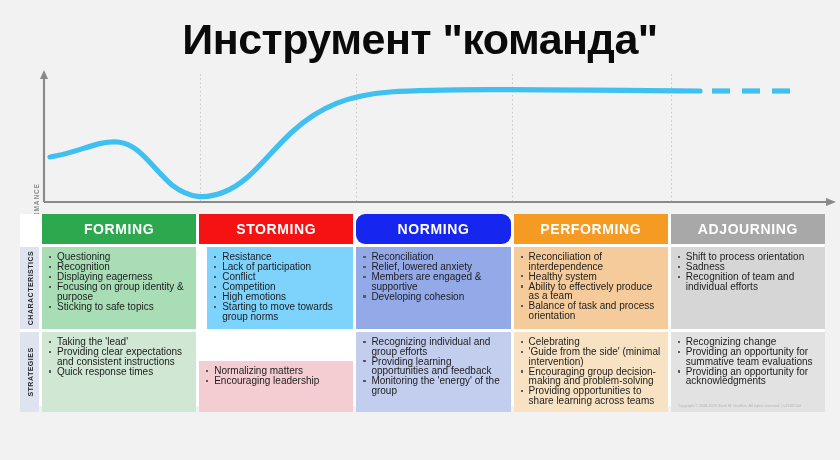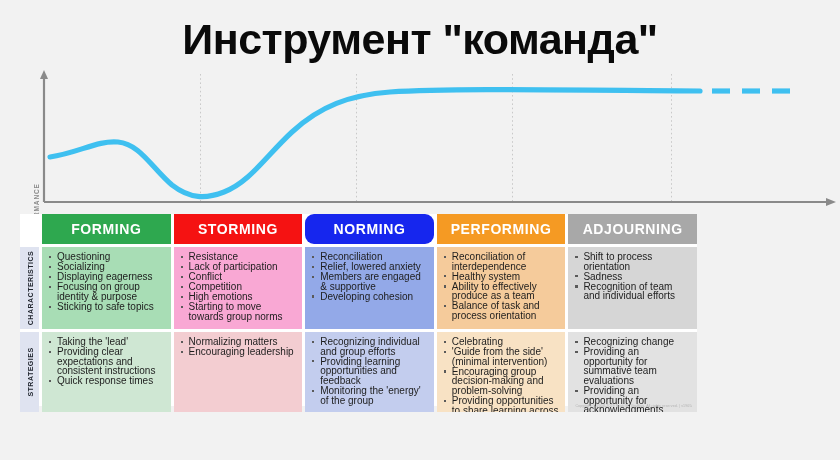--- a/index.html
+++ b/index.html
@@ -43,21 +43,21 @@
   }
   .phase-label{
     position:absolute;left:412px;top:176px;
     font-size:6.5px;font-weight:bold;letter-spacing:0.9px;
     color:#8a8a8a;
     font-family:"Liberation Sans", sans-serif;
   }
 
   
   .table{
-    position:absolute;left:20px;top:214px;width:677px;height:192px;
+    position:absolute;left:20px;top:214px;width:805px;height:192px;
     background:#ffffff;
   }
   .grid{
     position:absolute;inset:0;
     display:grid;
     grid-template-columns:19px repeat(5, 1fr);
     grid-template-rows:30px 82px 80px;
     gap:3px;
   }
   .corner{background:#ffffff;}
@@ -166,27 +166,27 @@
         </div>
         <div class="hdr" style="background: rgb(168, 168, 168);">
           <span>ADJOURNING</span>
         </div>
         <div class="rowlabel">
           <span>CHARACTERISTICS</span>
         </div>
         <div class="cell" style="background: rgb(168, 221, 181);">
           <ul>
             <li>Questioning</li>
-            <li>Socializing</li>
+            <li>Recognition</li>
             <li>Displaying eagerness</li>
             <li>Focusing on group identity &amp; purpose</li>
             <li>Sticking to safe topics</li>
           </ul>
         </div>
-        <div class="cell" style="background: #f9a8d4;">
+        <div class="cell" style="background: #7dd3fc; margin-left: 8px;">
           <ul>
             <li>Resistance</li>
             <li>Lack of participation</li>
             <li>Conflict</li>
             <li>Competition</li>
             <li>High emotions</li>
             <li>Starting to move towards group norms</li>
           </ul>
         </div>
         <div class="cell" style="background: rgb(147, 169, 232);">
@@ -215,21 +215,21 @@
         <div class="rowlabel">
           <span>STRATEGIES</span>
         </div>
         <div class="cell" style="background: rgb(207, 231, 211);">
           <ul>
             <li>Taking the 'lead'</li>
             <li>Providing clear expectations and consistent instructions</li>
             <li>Quick response times</li>
           </ul>
         </div>
-        <div class="cell" style="background: rgb(243, 205, 209);">
+        <div class="cell" style="background: rgb(243, 205, 209); margin-top: 29px;">
           <ul>
             <li>Normalizing matters</li>
             <li>Encouraging leadership</li>
           </ul>
         </div>
         <div class="cell" style="background: rgb(195, 205, 238);">
           <ul>
             <li>Recognizing individual and group efforts</li>
             <li>Providing learning opportunities and feedback</li>
             <li>Monitoring the 'energy' of the group</li>

